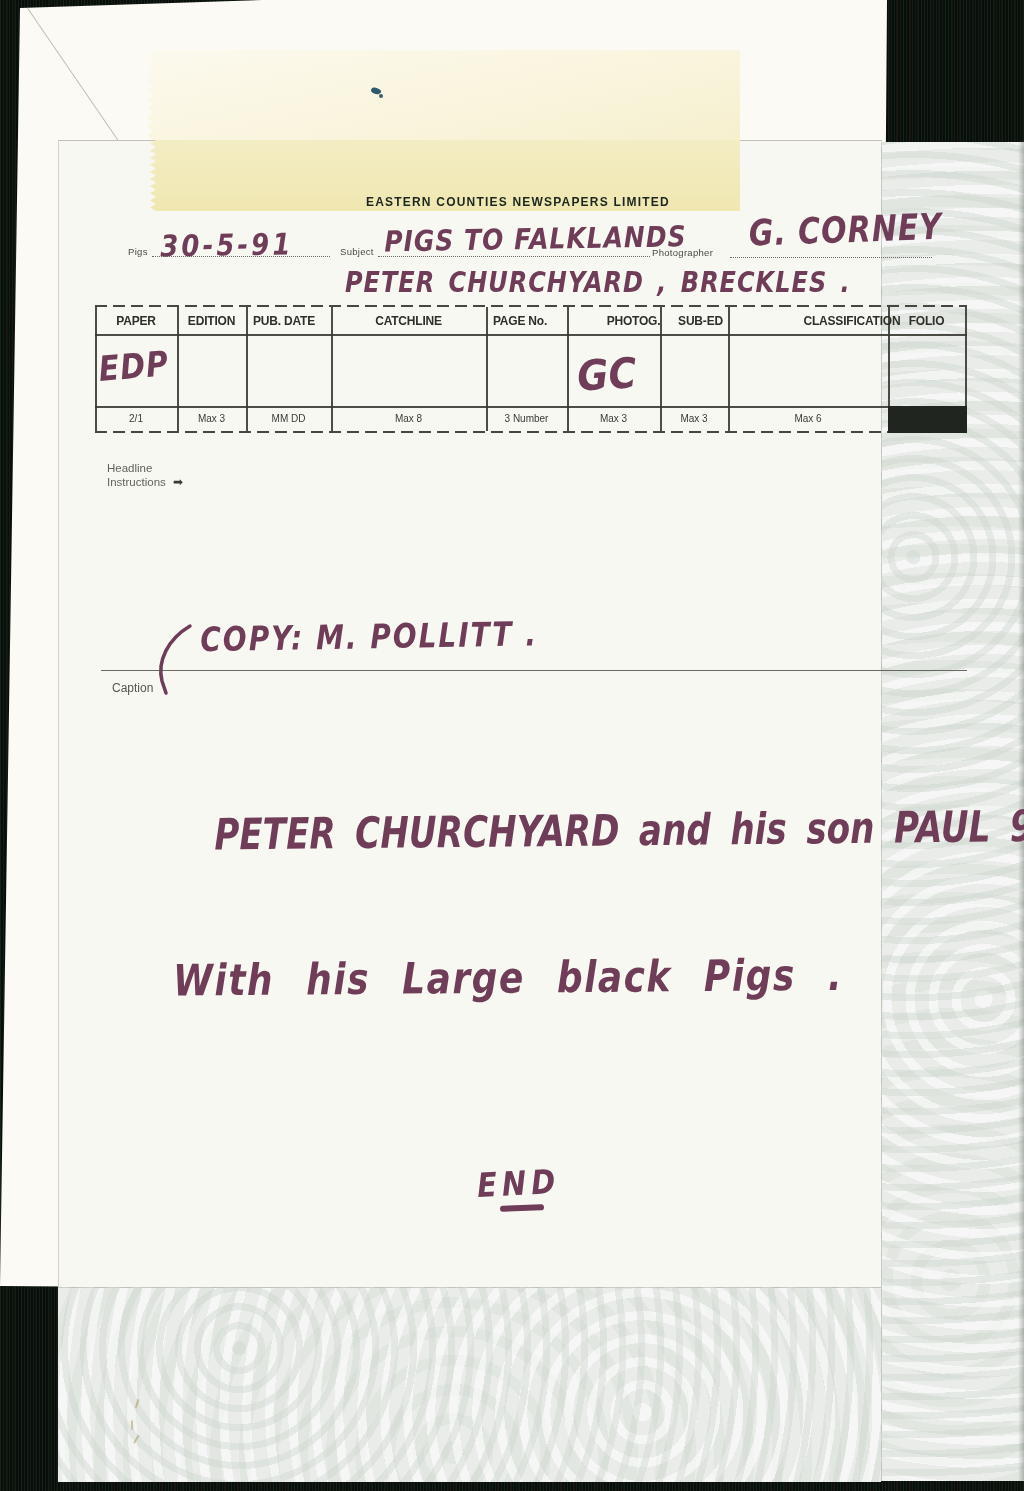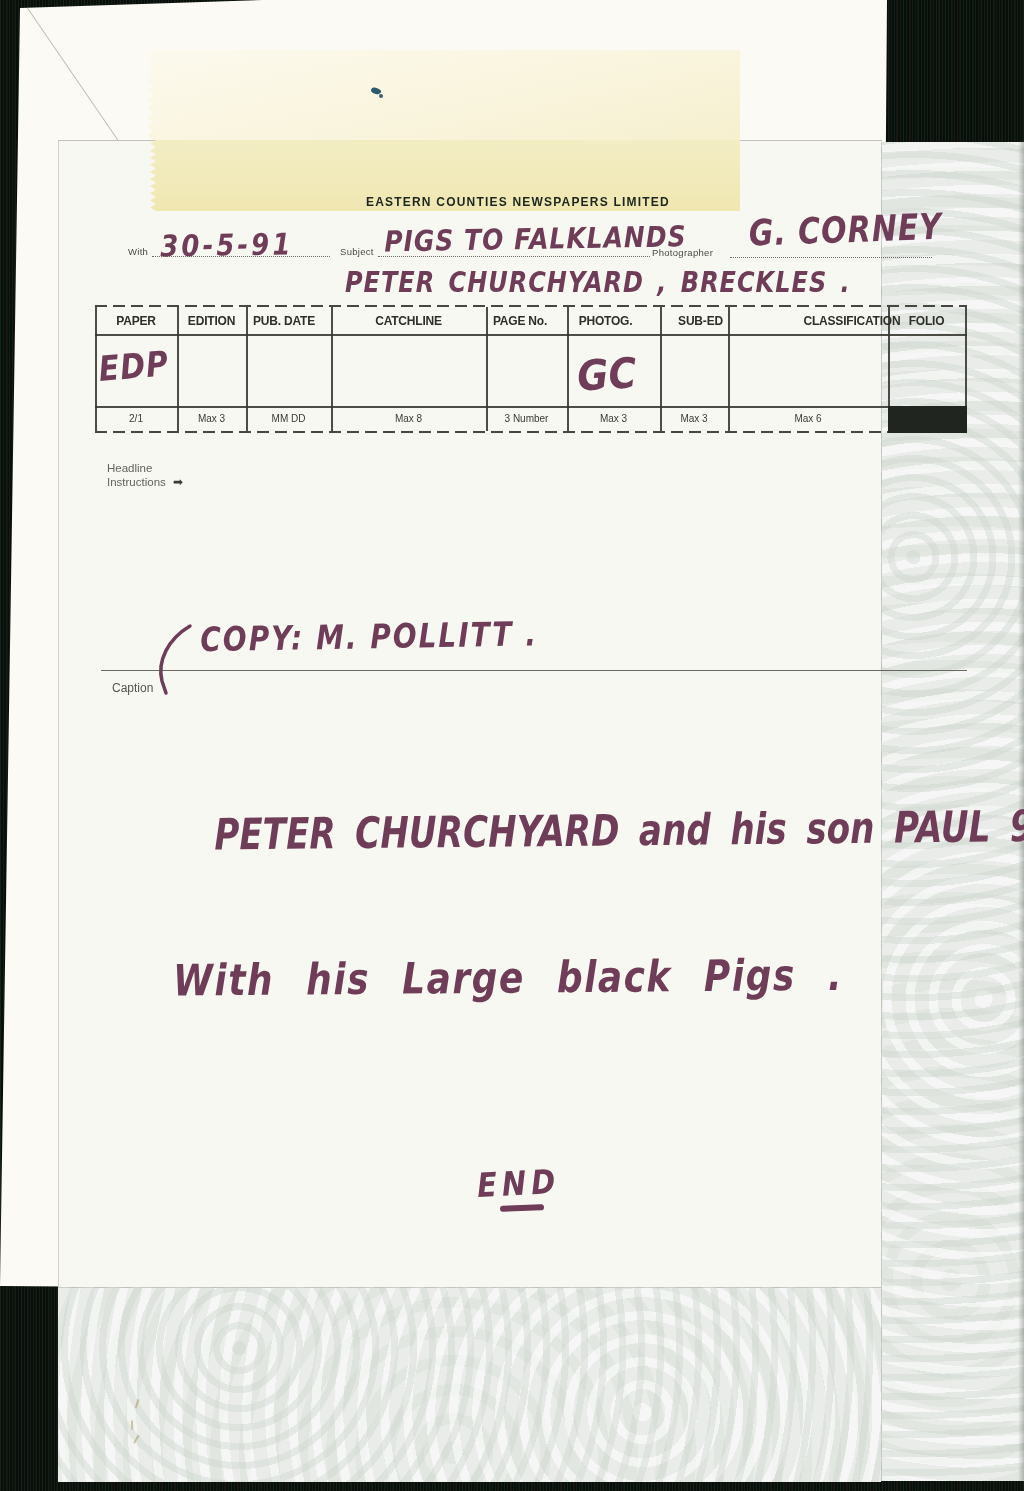--- a/index.html
+++ b/index.html
@@ -77,21 +77,21 @@
   <div class="form-gray-right thin-paper"></div>
   <div class="form-gray-bottom thin-paper"></div>
   <div class="right-shade"></div>
 
   <div class="tape tape-upper tape-zig"></div>
   <div class="tape tape-lower tape-zig"></div>
   <div class="pr company">EASTERN COUNTIES NEWSPAPERS LIMITED</div>
   <div class="ink-speck"></div>
   <div class="ink-speck2"></div>
 
-  <span class="pr flabel" style="left:128px;top:246px;">With</span>
+  <span class="pr flabel" style="left:128px;top:246px;">Pigs</span>
   <div class="dotted" style="left:152px;top:256px;width:178px;"></div>
   <span class="hw" style="left:160px;top:229px;font-size:26px;letter-spacing:3px;transform:rotate(-1deg) scale(1,1.15);">30-5-91</span>
 
   <span class="pr flabel" style="left:340px;top:246px;">Subject</span>
   <div class="dotted" style="left:378px;top:256px;width:272px;"></div>
   <span class="hw" style="left:384px;top:225px;font-size:25px;letter-spacing:1px;transform:rotate(-1deg) scale(1,1.15);">PIGS TO FALKLANDS</span>
 
   <span class="pr flabel" style="left:652px;top:247px;">Photographer</span>
   <div class="dotted" style="left:730px;top:257px;width:202px;"></div>
   <span class="hw" style="left:748px;top:212px;font-size:30px;letter-spacing:1px;transform:rotate(-2deg) scale(1,1.2);">G. CORNEY</span>
@@ -113,21 +113,21 @@
     <div class="vline" style="left:565px;"></div>
     <div class="vline" style="left:633px;"></div>
     <div class="vline" style="left:793px;"></div>
     <div class="vline" style="left:870px;"></div>
 
     <span class="thead" style="left:0;width:82px;">PAPER</span>
     <span class="thead" style="left:82px;width:69px;">EDITION</span>
     <span class="thead" style="left:151px;width:76px;">PUB. DATE</span>
     <span class="thead" style="left:236px;width:155px;">CATCHLINE</span>
     <span class="thead" style="left:391px;width:68px;">PAGE No.</span>
-    <span class="thead" style="left:468px;width:85px;">PHOTOG.</span>
+    <span class="thead" style="left:496px;width:85px;">PHOTOG.</span>
     <span class="thead" style="left:565px;width:81px;">SUB-ED</span>
     <span class="thead" style="left:633px;width:160px;margin-left:44px;">CLASSIFICATION</span>
     <span class="thead" style="left:793px;width:77px;">FOLIO</span>
 
     <span class="hw" style="left:2px;top:44px;font-size:30px;letter-spacing:1px;transform:rotate(-5deg) scale(1,1.15);">EDP</span>
     <span class="hw" style="left:481px;top:47px;font-size:38px;transform:rotate(-3deg) scale(1,1.1);">GC</span>
 
     <span class="tlimit" style="left:0;width:82px;">2/1</span>
     <span class="tlimit" style="left:82px;width:69px;">Max 3</span>
     <span class="tlimit" style="left:151px;width:85px;">MM DD</span>

